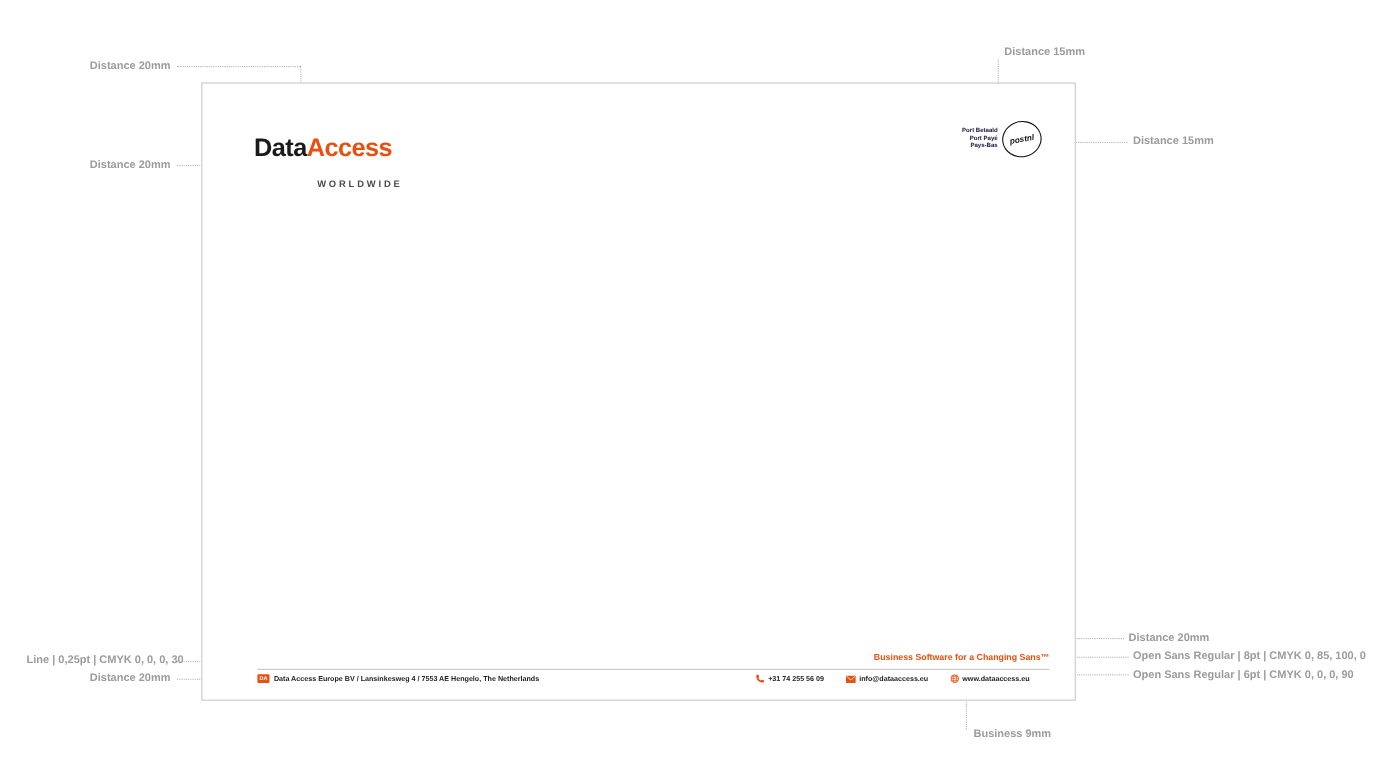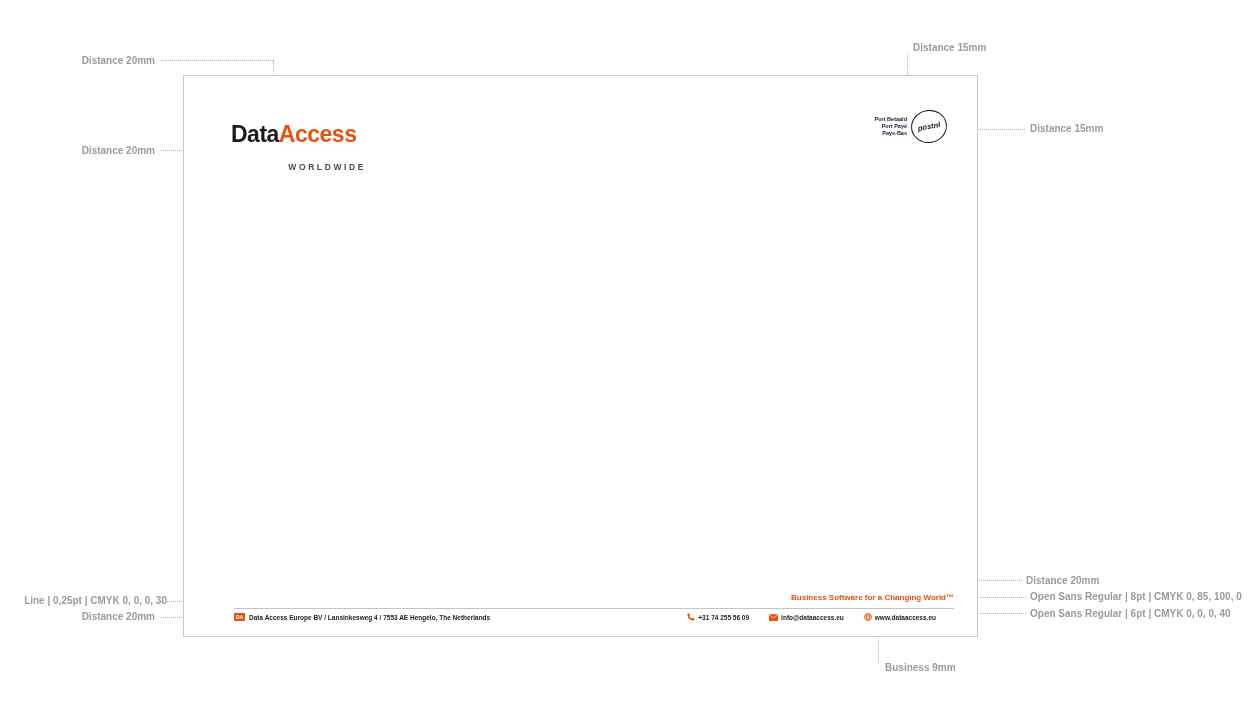--- a/index.html
+++ b/index.html
@@ -90,21 +90,21 @@
 
   <div class="ann right" style="left:0;width:155px;top:55px;">Distance 20mm</div>
   <div class="ann right" style="left:0;width:155px;top:145px;">Distance 20mm</div>
   <div class="ann right" style="left:12px;width:155px;top:595px;">Line | 0,25pt | CMYK 0, 0, 0, 30</div>
   <div class="ann right" style="left:0;width:155px;top:611px;">Distance 20mm</div>
 
   <div class="ann" style="left:913px;top:42px;">Distance 15mm</div>
   <div class="ann" style="left:1030px;top:123px;">Distance 15mm</div>
   <div class="ann" style="left:1026px;top:575px;">Distance 20mm</div>
   <div class="ann" style="left:1030px;top:591px;text-align:center;">Open Sans Regular | 8pt | CMYK 0, 85, 100, 0</div>
-  <div class="ann" style="left:1030px;top:608px;">Open Sans Regular | 6pt | CMYK 0, 0, 0, 40</div>
+  <div class="ann" style="left:1030px;top:608px;">Open Sans Regular | 6pt | CMYK 0, 0, 0, 90</div>
 
   <div class="ann" style="left:885px;top:662px;">Business 9mm</div>
 
   <div class="leader-h" style="left:161px;top:60px;width:112px;"></div>
   <div class="leader-v" style="left:273px;top:60px;height:38px;"></div>
   <div class="leader-h" style="left:161px;top:150px;width:67px;"></div>
   <div class="leader-v" style="left:907px;top:54px;height:49px;"></div>
   <div class="leader-h" style="left:950px;top:129px;width:75px;"></div>
   <div class="leader-h" style="left:952px;top:580px;width:70px;"></div>
   <div class="leader-h" style="left:958px;top:597px;width:68px;"></div>
@@ -126,21 +126,21 @@
       <div class="postal-lines">
         <div>Port Betaald</div>
         <div>Port Payé</div>
         <div>Pays-Bas</div>
       </div>
       <div class="postal-oval">
         <span>postnl</span>
       </div>
     </div>
 
-    <div class="tagline">Business Software for a Changing World™</div>
+    <div class="tagline">Business Software for a Changing Sans™</div>
 
     <div class="footer-line"></div>
 
     <div class="footer">
       <div class="footer-left">
         <span class="da-badge">DA</span>
         <span class="address">Data Access Europe BV  /  Lansinkesweg 4  /  7553 AE Hengelo, The Netherlands</span>
       </div>
       <div class="footer-right">
         <span class="contact">

